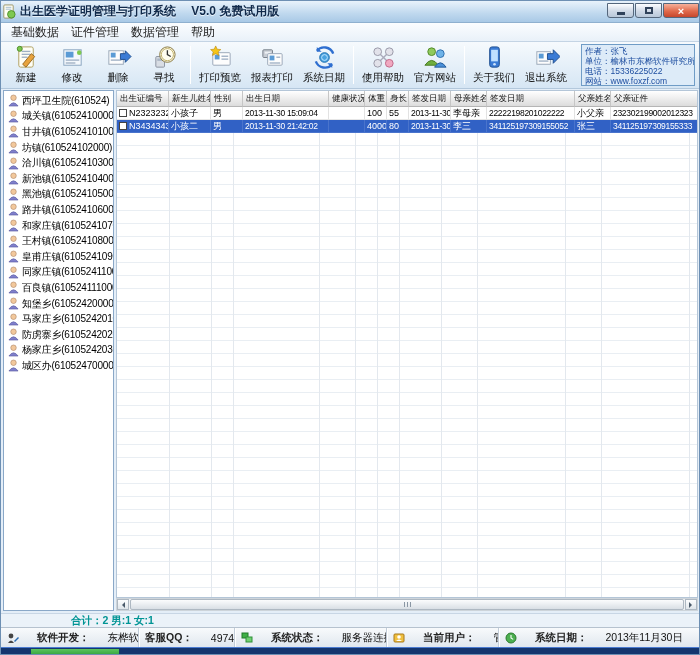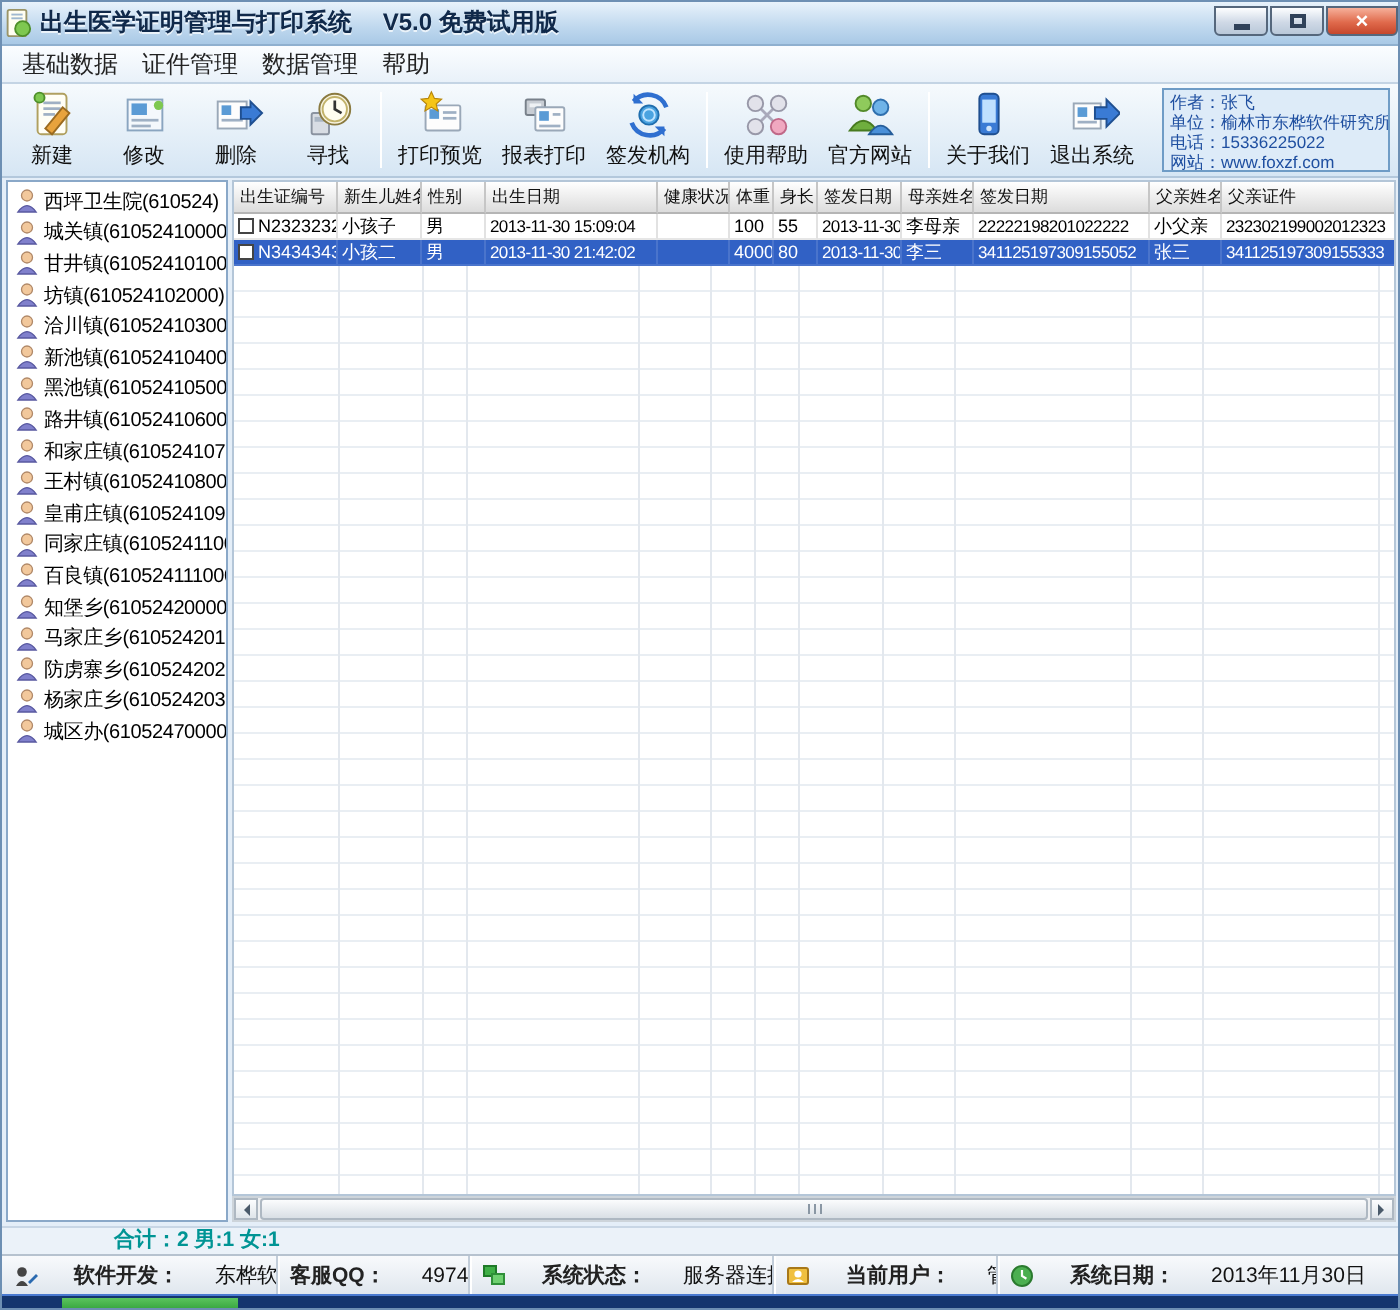--- a/index.html
+++ b/index.html
@@ -50,21 +50,21 @@
   .c0{width:52px}.c1{width:42px}.c2{width:32px}.c3{width:86px}.c4{width:36px}.c5{width:22px}.c6{width:22px}.c7{width:42px}.c8{width:36px}.c9{width:88px}.c10{width:36px}.c11{width:88px}.c12{width:40px}
 
   .hscroll { position:absolute; left:115px; right:1px; bottom:2px; height:13px; background:#eef0f2; border:1px solid #cdd4da; display:flex; align-items:center; }
   .harrow { width:12px; height:11px; background:linear-gradient(#fcfdfe,#dfe5ea); border:1px solid #aeb8c2; display:flex; align-items:center; justify-content:center; }
   .tri-l { width:0; height:0; border:3px solid transparent; border-right-color:#4a5a6a; margin-right:2px; }
   .tri-r { width:0; height:0; border:3px solid transparent; border-left-color:#4a5a6a; margin-left:2px; }
   .hthumb { flex:1; height:11px; margin:0 1px; background:linear-gradient(#fbfcfd,#d9dfe5); border:1px solid #aeb8c2; border-radius:2px; display:flex; align-items:center; justify-content:center; gap:2px; }
   .hthumb i { width:1px; height:5px; background:#8a97a4; }
 
   
-  .summary { height:14px; background:#ebf2f9; border-top:1px solid #c8d6e5; font-size:10.5px; font-weight:bold; color:#009494; line-height:13px; padding-left:56px; }
+  .summary { height:14px; background:#ebf2f9; border-top:1px solid #c8d6e5; font-size:10.5px; font-weight:bold; color:#009494; line-height:13px; padding-left:70px; }
 
   
   .statusbar { height:20px; background:linear-gradient(#f8fafc,#e0e7ee); border-top:1px solid #b6c2cf; display:flex; align-items:center; font-size:10.5px; color:#111; }
   .seg { display:flex; align-items:center; height:100%; padding:0 6px; border-right:1px solid #c2cdd9; box-shadow:1px 0 0 #ffffff; gap:18px; white-space:nowrap; overflow:hidden; }
   .seg b { font-weight:bold; color:#222; }
   .seg svg { width:12px; height:12px; flex:0 0 auto; }
   .seg.s1{width:138px}.seg.s2{width:96px}.seg.s3{width:152px}.seg.s4{width:112px}.seg.s5{flex:1; border-right:none;}
 
   
   .bottomstrip { position:relative; height:9px; background:#14356e; border-top:1px solid #4a7ad0; }
@@ -171,21 +171,21 @@
       </div>
       <div class="tbtn">
         <svg viewBox="0 0 28 28">
             <circle cx="14" cy="14" r="5" fill="#4aa3e0" stroke="#1f6eae"></circle>
             <path d="M14 11 a3 3 0 0 1 0 6 a3 3 0 0 1 0 -6" fill="none" stroke="#bfe4ff" stroke-width="1"></path>
             <path d="M23 10 A10 10 0 0 0 6 7" fill="none" stroke="#2f6fd0" stroke-width="2.4"></path>
             <path d="M6 3 v5 h5 z" fill="#2f6fd0"></path>
             <path d="M5 18 A10 10 0 0 0 22 21" fill="none" stroke="#2f6fd0" stroke-width="2.4"></path>
             <path d="M22 25 v-5 h-5 z" fill="#2f6fd0"></path>
           </svg>
-        <span class="tlabel">签发机构</span>
+        <span class="tlabel">系统日期</span>
       </div>
     </div>
     <div class="tsep"></div>
     <div class="tgroup">
       <div class="tbtn">
         <svg viewBox="0 0 28 28">
             <line x1="8" y1="8" x2="20" y2="20" stroke="#aab" stroke-width="1.4"></line>
             <line x1="20" y1="8" x2="8" y2="20" stroke="#aab" stroke-width="1.4"></line>
             <circle cx="8" cy="8" r="4" fill="#e2e2ea" stroke="#9898a8"></circle>
             <circle cx="20" cy="8" r="4" fill="#e2e2ea" stroke="#9898a8"></circle>

